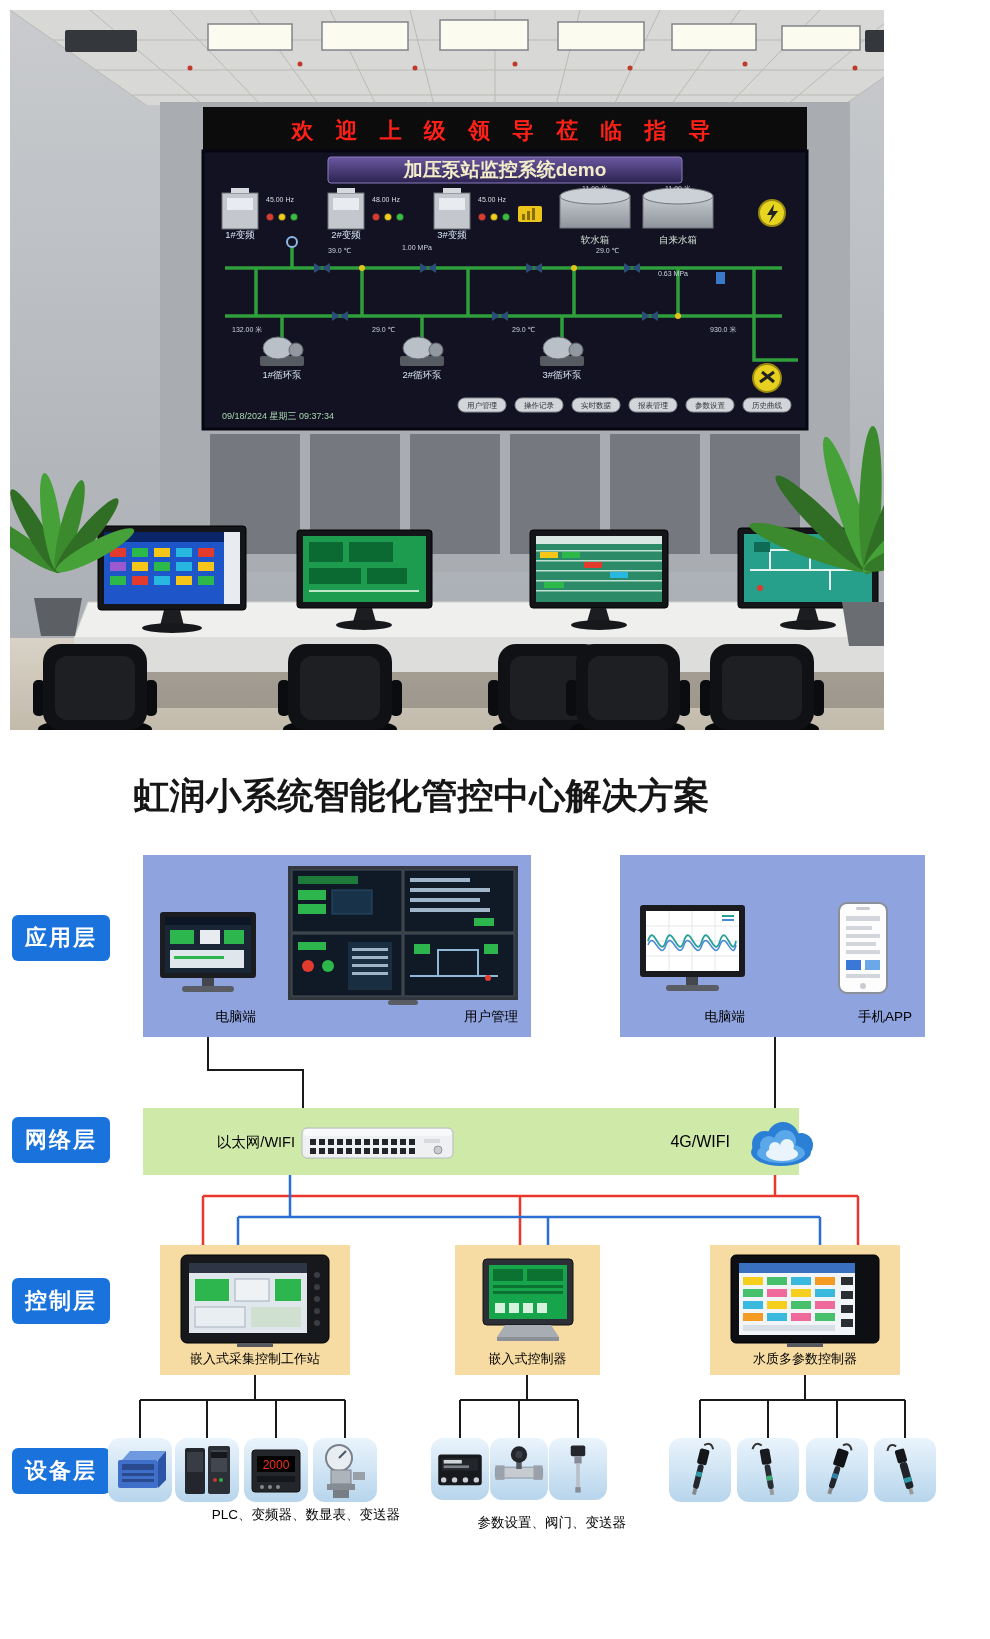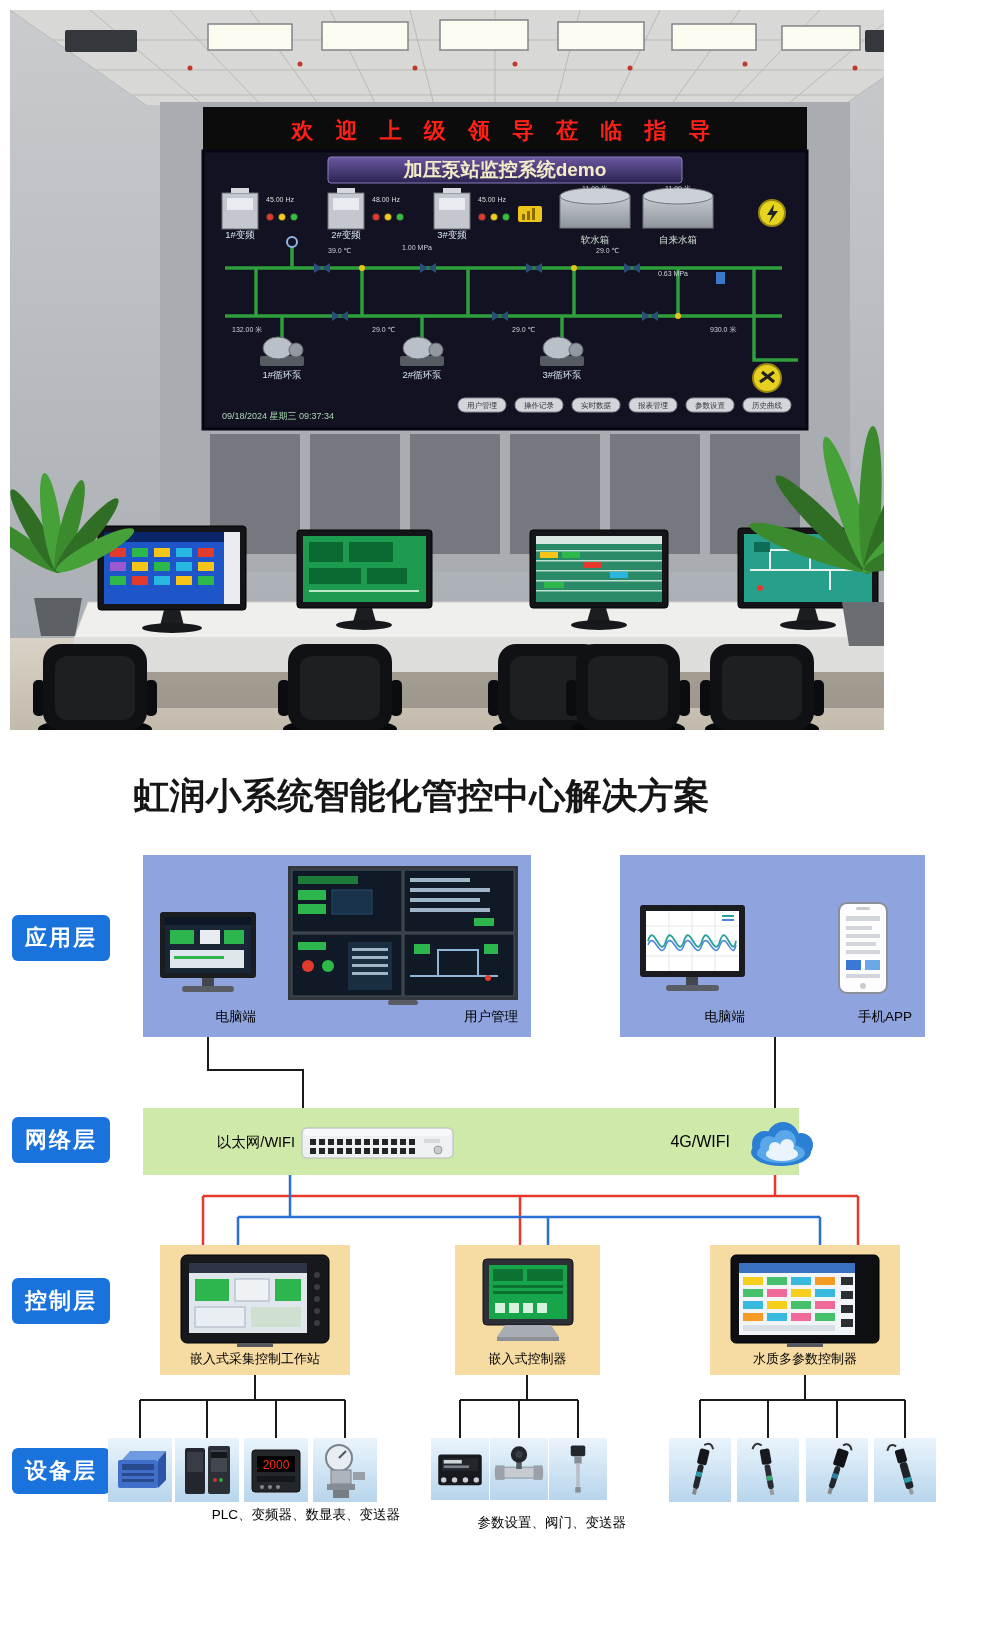--- a/index.html
+++ b/index.html
@@ -11,21 +11,21 @@
   .photo{position:absolute;left:10px;top:10px;width:874px;height:720px;background:#a16207;overflow:hidden}
   .main-title{position:absolute;left:0;top:772px;width:843px;text-align:center;font-size:36px;font-weight:600;color:#161616}
   .layer-btn{position:absolute;left:12px;width:98px;height:46px;background:#1a73dc;border-radius:6px;color:#fff;
              font-size:22px;font-weight:700;letter-spacing:2px;display:flex;align-items:center;justify-content:center}
   .lines{position:absolute;left:0;top:0;width:990px;height:1639px;pointer-events:none}
   .app-box{position:absolute;background:#8fa3de}
   .net-bar{position:absolute;background:#cfe9a8}
   .ctrl-box{position:absolute;background:#f6dba3}
   .caption{position:absolute;text-align:right;font-size:13.5px;color:#000}
   .box-caption{position:absolute;left:0;top:105px;width:100%;text-align:center;font-size:13px;color:#000}
-  .tile{position:absolute;background:linear-gradient(180deg,#eaf4fc,#b7d5ec);border-radius:0;overflow:hidden}
+  .tile{position:absolute;background:linear-gradient(180deg,#eaf4fc,#b7d5ec);border-radius:12px;overflow:hidden}
   .tile svg{width:100%;height:100%;display:block}
   .pcstand{position:absolute;background:#44484e}
   .pcbase{position:absolute;background:#5a5e64;border-radius:3px}
 </style>
 </head>
 <body>
 
 <div class="page">
 
   <div class="photo">

